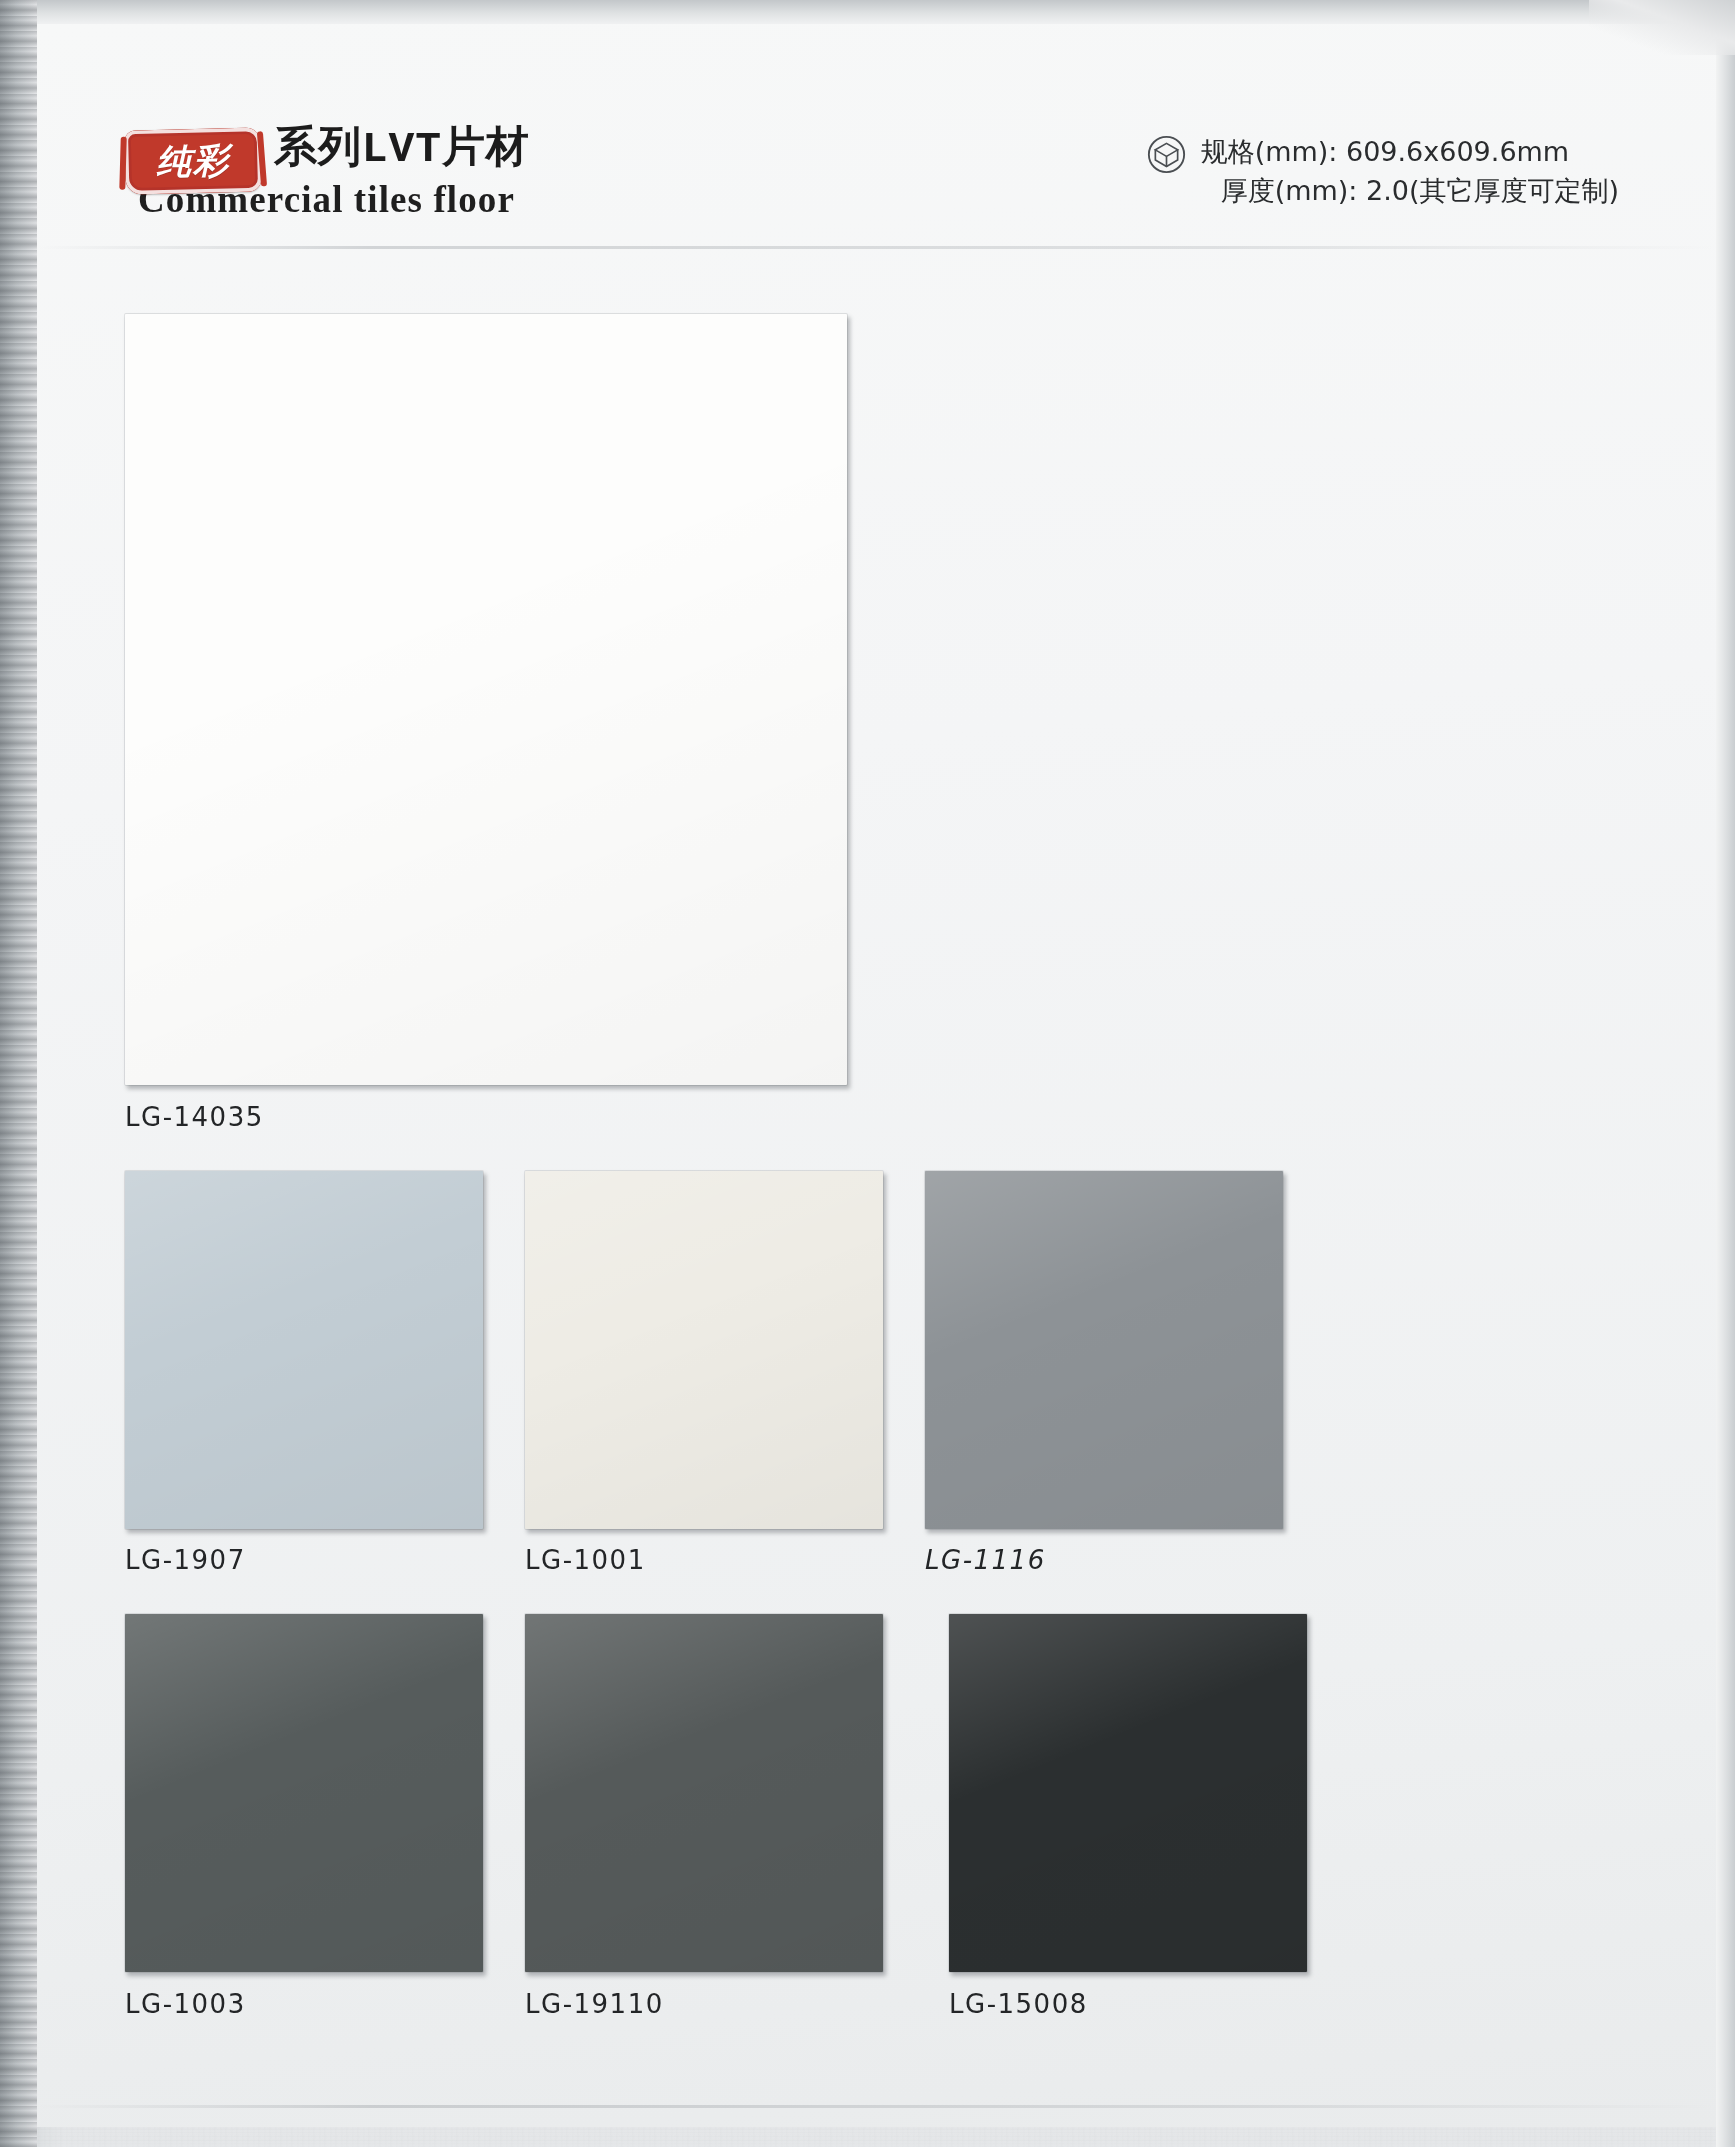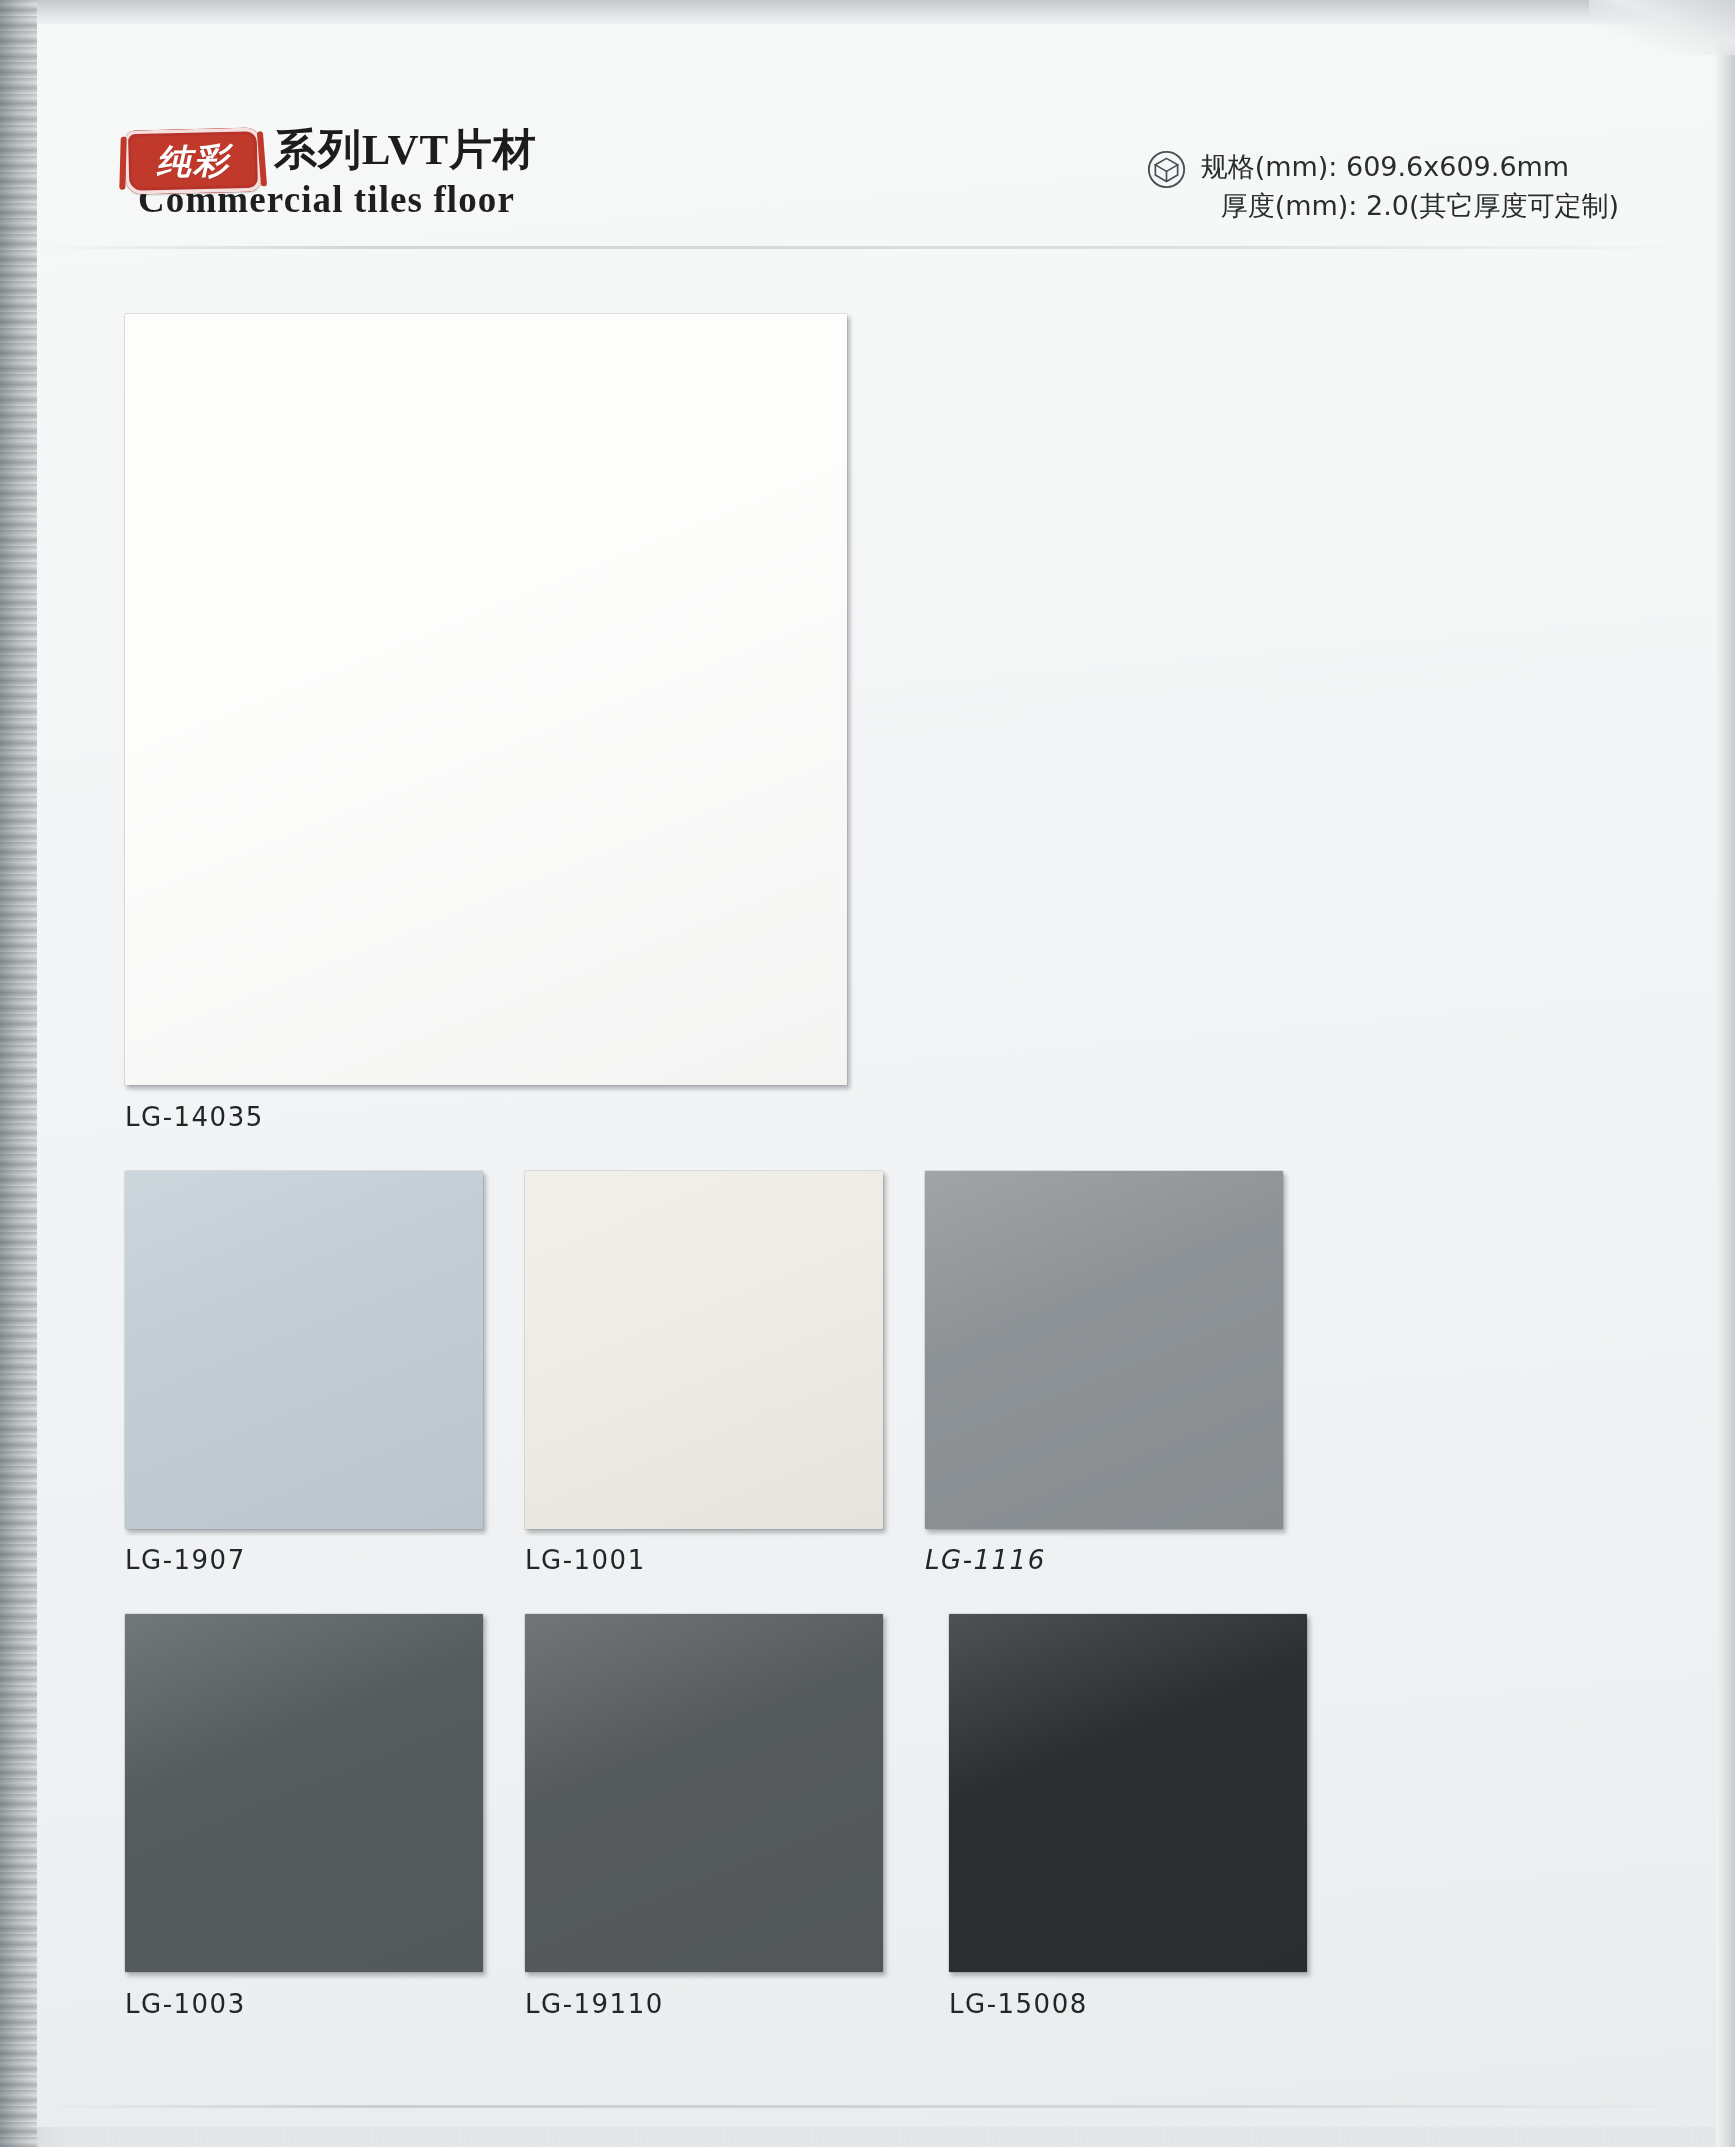--- a/index.html
+++ b/index.html
@@ -142,21 +142,21 @@
     font-size: 35px;
     font-weight: 700;
     font-style: italic;
     letter-spacing: 1.8px;
     text-shadow: 0 0.9px 0 rgba(0,0,0,.18);
   }
   .brand-text {
     margin-left: 13px;
   }
   .brand-line1 {
-    font-family: Liberation Serif, serif;
+    font-family: Liberation Mono, monospace;
     font-size: 43px;
     font-weight: 700;
     color: #1c1c1c;
     letter-spacing: 0.9px;
     line-height: 1.18;
     white-space: nowrap;
   }
   .brand-line2 {
     font-family: "Liberation Serif", "DejaVu Serif", serif;
     font-size: 37px;
@@ -164,21 +164,21 @@
     color: #1f1f1f;
     letter-spacing: 1.1px;
     margin-top: 1.8px;
     margin-left: -136px;
     white-space: nowrap;
   }
 
   .spec {
     position: absolute;
     right: 97px;
-    top: 123px;
+    top: 108px;
     display: flex;
     align-items: flex-start;
     gap: 14.7px;
   }
   .spec-icon {
     margin-top: 2.8px;
     flex: none;
   }
   .spec-lines {
     font-family: "DejaVu Sans", sans-serif;

